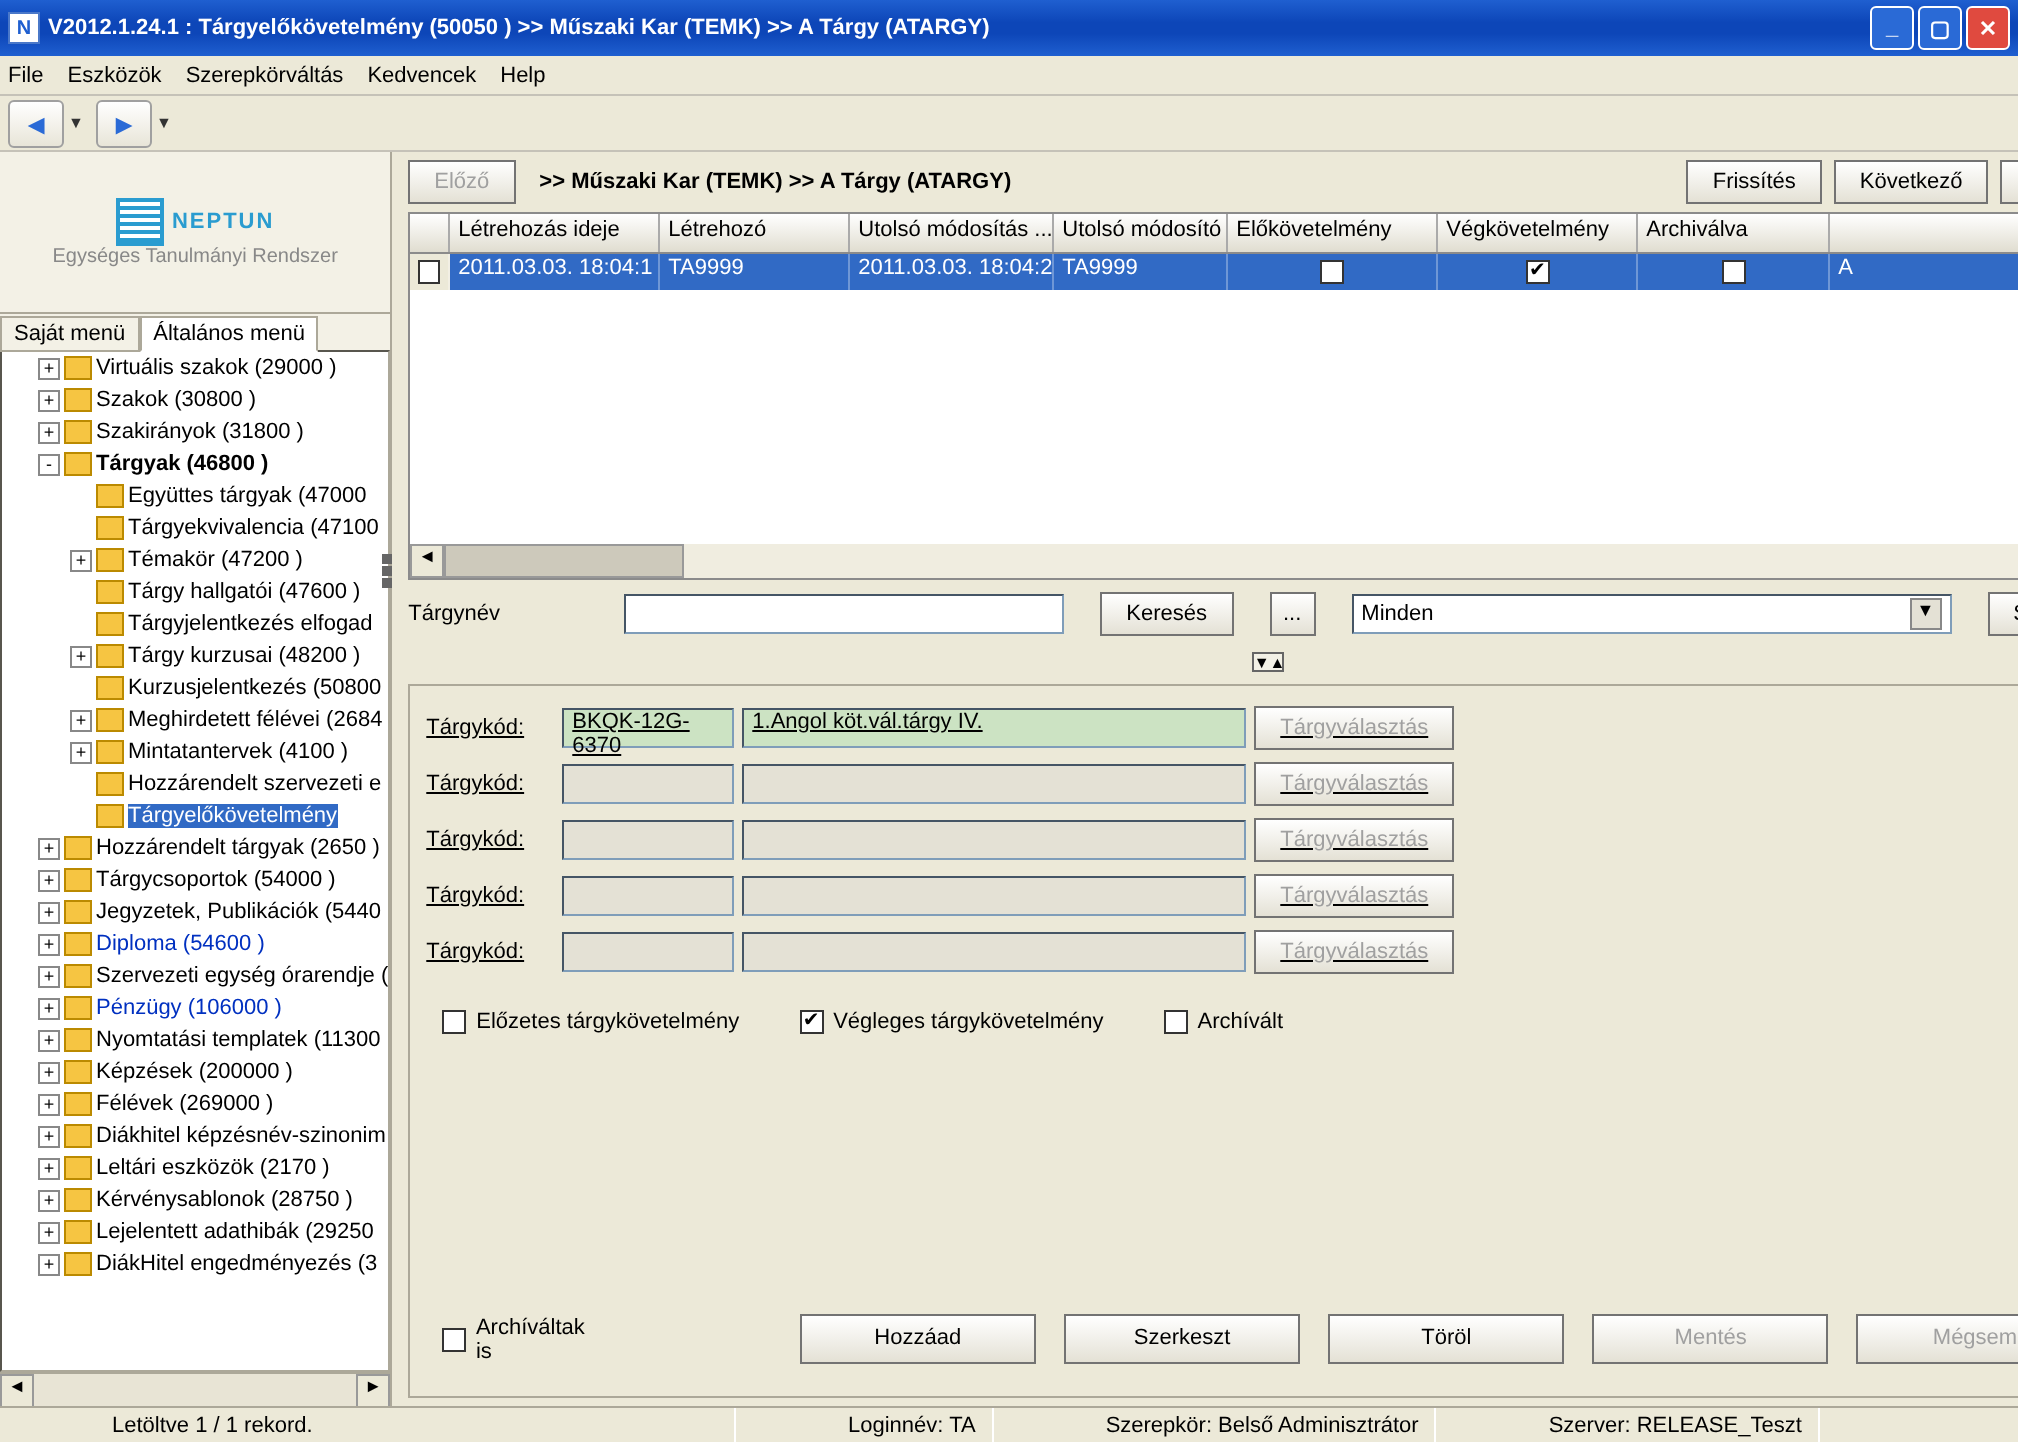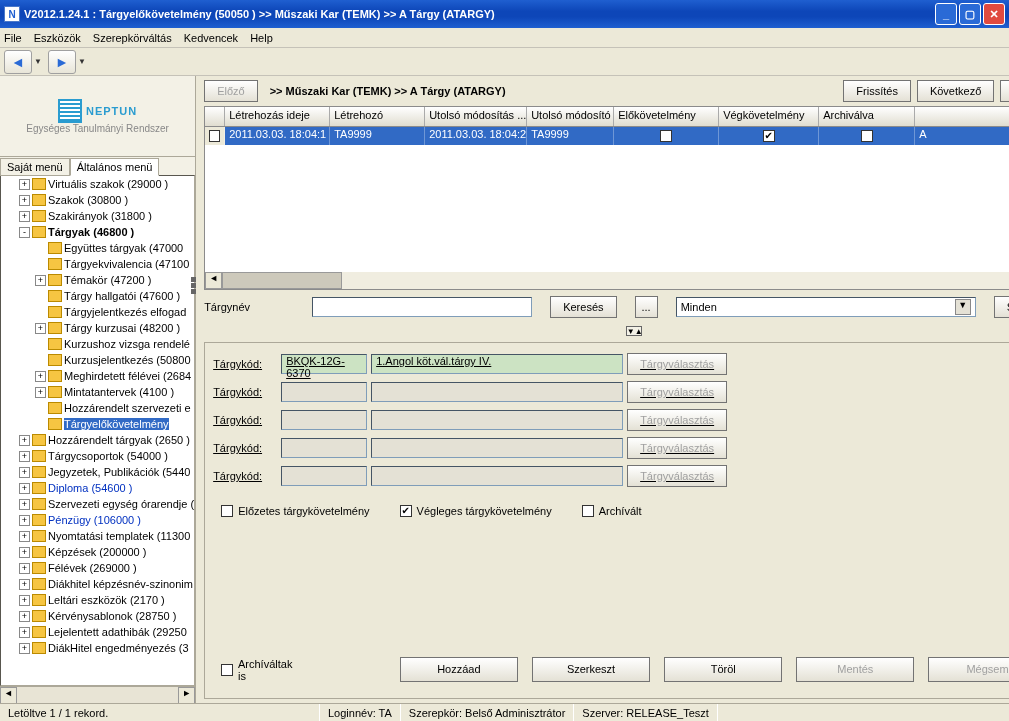--- a/index.html
+++ b/index.html
@@ -83,21 +83,21 @@
   .checks-row { display:flex; gap:30px; padding:18px 8px 0; }
   .chk { display:flex; align-items:center; gap:5px; }
   .chkbox { width:12px; height:12px; border:1px solid #333; background:#fff; display:flex;align-items:center;justify-content:center;font-size:10px;color:#000;line-height:1; }
 
   .bottom-actions { display:flex; align-items:center; gap:14px; padding:10px 8px 6px; }
   .bottom-actions .chk { margin-right:40px; }
   .bottom-actions .spacer { width:30px; }
   .button.big { width:120px; height:25px; text-align:center; line-height:23px; padding:0; }
 
   .statusbar { position:absolute; left:0; right:0; bottom:0; height:18px; background:#ece9d8; border-top:1px solid #aca899; display:flex; align-items:center; font-size:11px; }
-  .statusbar .cell { padding:0 8px; border-right:1px inset #fff; height:100%; line-height:18px; }
+  .statusbar .cell { padding:0 8px; border-right:1px inset #fff; height:100%; line-height:18px;margin-left:48px; }
   .statusbar .fill { flex:1; }
 </style>
 </head>
 <body>
 
 <div class="titlebar">
   <div class="icon">N</div>
   <div class="title">V2012.1.24.1 : Tárgyelőkövetelmény (50050  )   &gt;&gt; Műszaki Kar (TEMK) &gt;&gt; A Tárgy (ATARGY)</div>
   <div class="winbtns">
     <div class="winbtn">_</div>
@@ -181,25 +181,20 @@
         </div>
         <div class="tree-row indent2">
           <span class="noexp"></span>
           <span class="ticon"></span>
           <span class="label">Tárgyjelentkezés elfogad</span>
         </div>
         <div class="tree-row indent2">
           <span class="exp">+</span>
           <span class="ticon"></span>
           <span class="label">Tárgy kurzusai (48200  )</span>
-        </div>
-        <div class="tree-row indent2">
-          <span class="noexp"></span>
-          <span class="ticon"></span>
-          <span class="label">Kurzushoz vizsga rendelé</span>
         </div>
         <div class="tree-row indent2">
           <span class="noexp"></span>
           <span class="ticon"></span>
           <span class="label">Kurzusjelentkezés (50800</span>
         </div>
         <div class="tree-row indent2">
           <span class="exp">+</span>
           <span class="ticon"></span>
           <span class="label">Meghirdetett félévei (2684</span>

